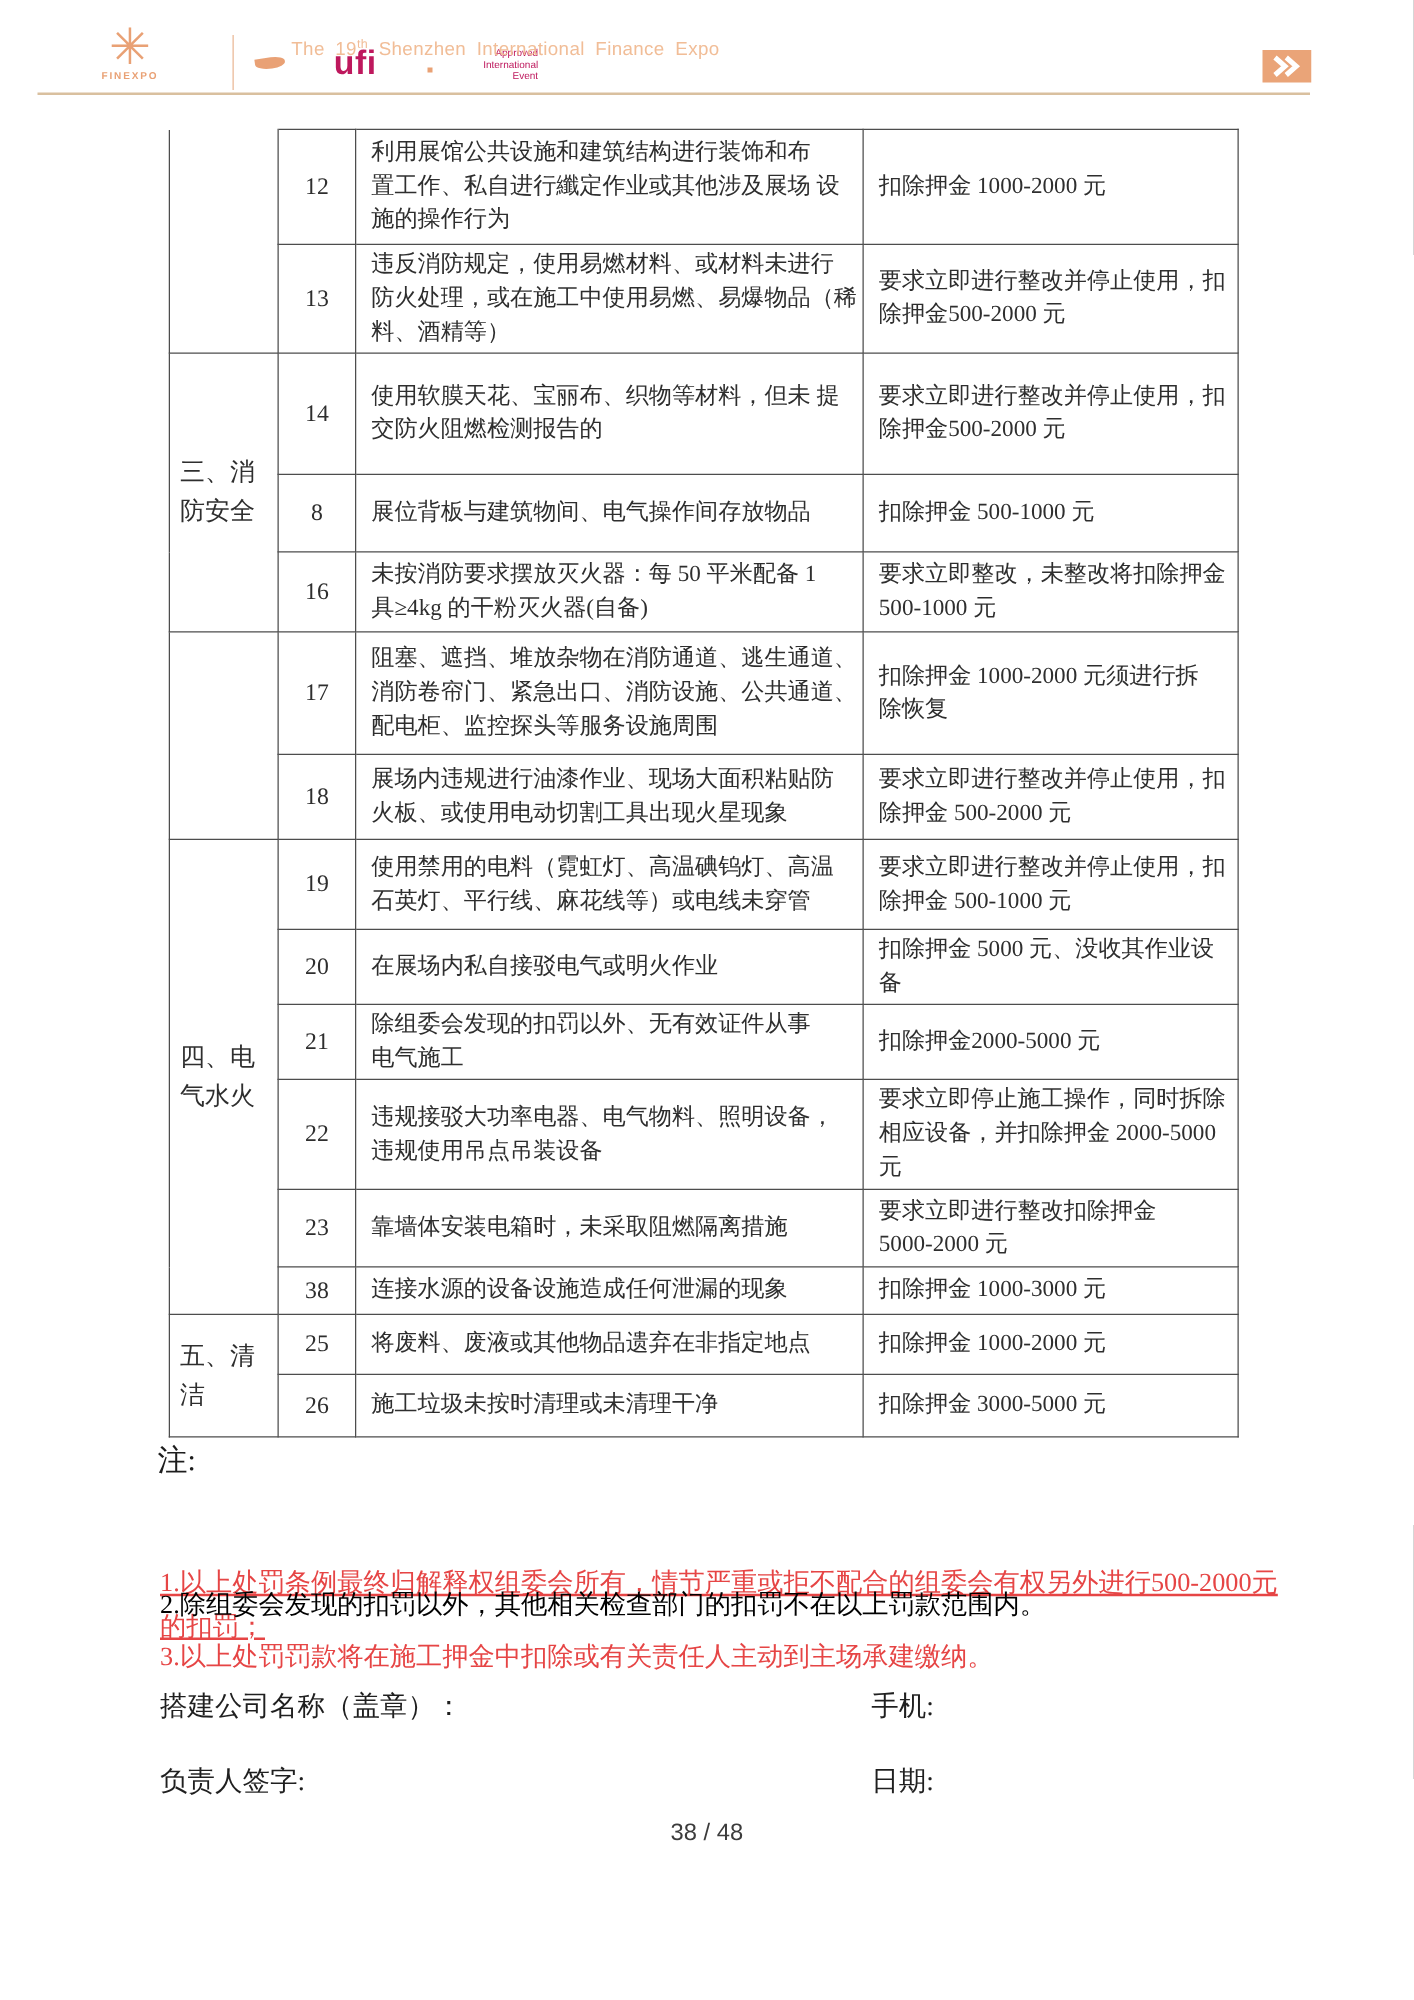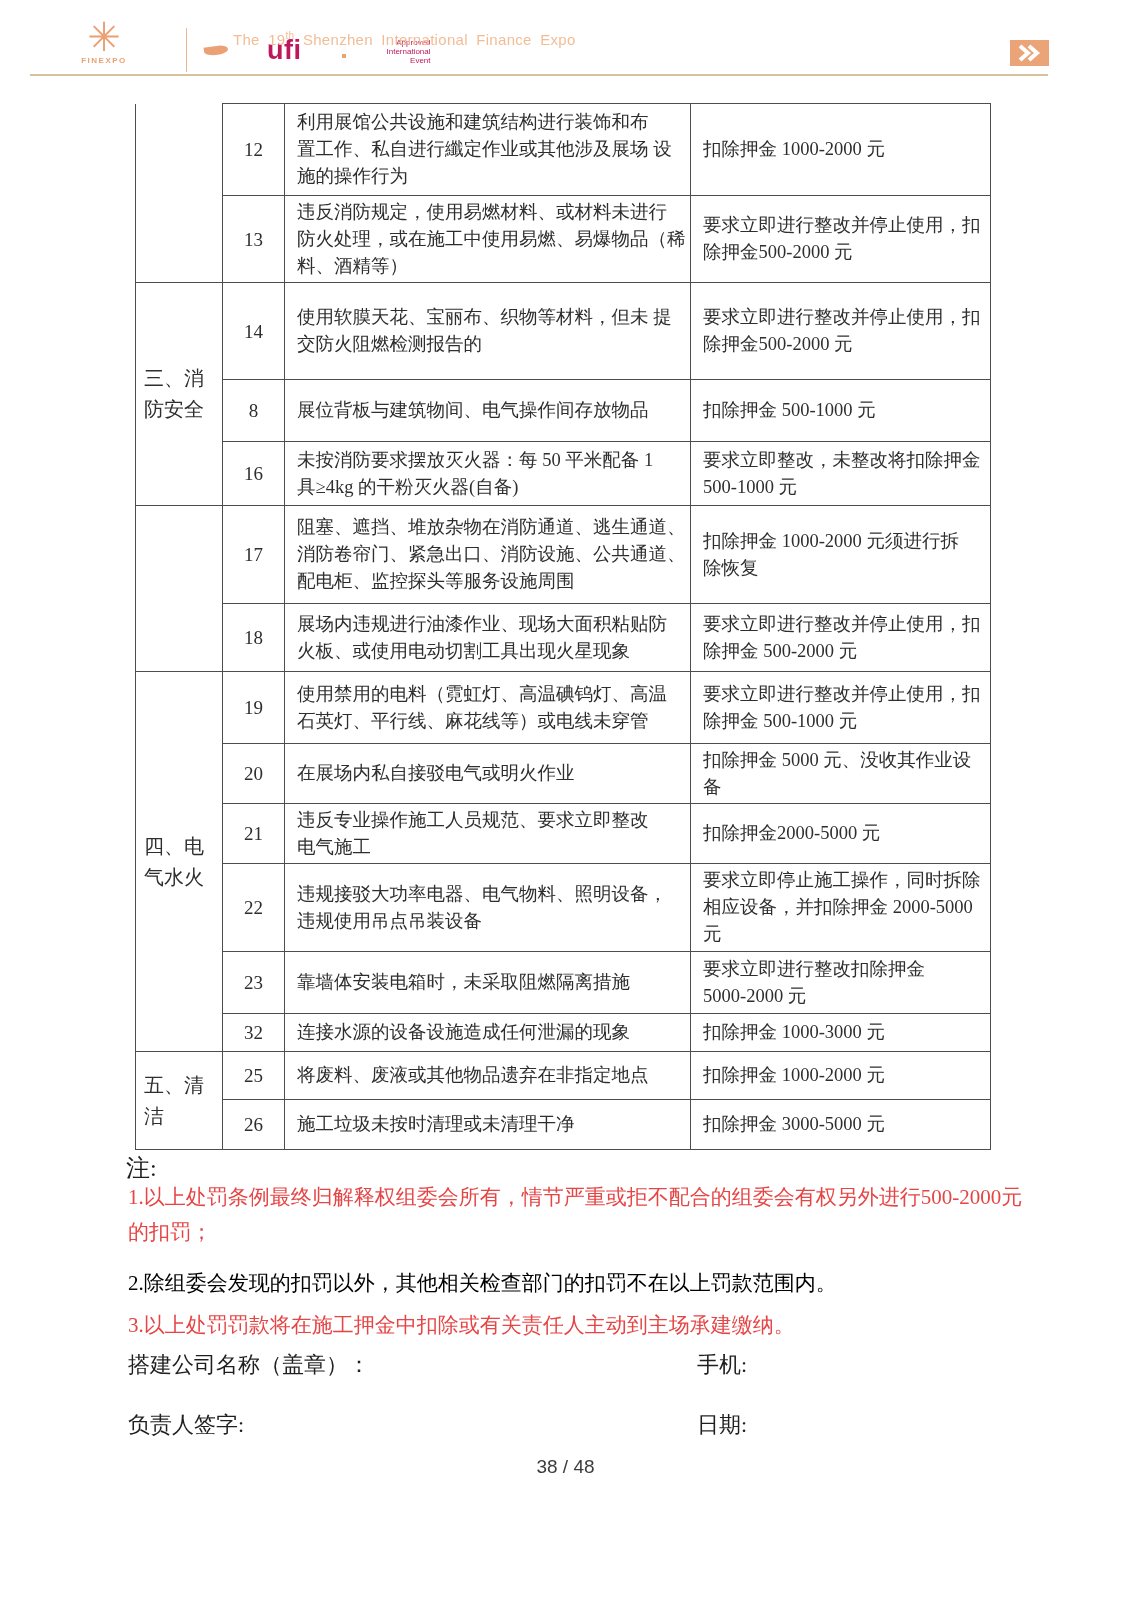--- a/index.html
+++ b/index.html
@@ -33,21 +33,21 @@
     white-space:pre-line;overflow:hidden;}
   td.cat{text-align:left;padding:0 6px 0 8px;font-size:20px;line-height:31px;}
   td.cat.no-top{border-top-style:hidden;}
   td.num{text-align:center;padding:0;font-size:19px;}
   td.desc{padding:2px 2px 2px 12px;}
   td.pen{padding:2px 2px 2px 12px;}
   
   .abs{position:absolute;}
   .note-head{left:126px;top:1152px;font-size:24px;color:#1d1d1d;}
   .note{left:128px;width:904px;font-size:21px;line-height:35px;white-space:pre-line;}
-  .note-1{top:1180px;}
+  .note-1{top:1249px;text-decoration:underline;}
   .note-2{top:1266px;}
   .note-3{top:1308px;}
   .sig-label{font-size:22px;color:#1f1f1f;}
   .sig-left{left:128px;}
   .sig-right{left:697px;}
   .sig-row1{top:1350px;}
   .sig-row2{top:1410px;}
   .page-num{left:0;top:1456px;width:100%;text-align:center;
     font-family:"Liberation Sans",sans-serif;font-size:19px;color:#3c3c3c;}
 </style>
@@ -152,40 +152,40 @@
 除押金 500-1000 元</td>
         </tr>
         <tr style="height:60px">
           <td class="num">20</td>
           <td class="desc">在展场内私自接驳电气或明火作业</td>
           <td class="pen">扣除押金 5000 元、没收其作业设
 备</td>
         </tr>
         <tr style="height:60px">
           <td class="num">21</td>
-          <td class="desc">违反专业操作施工人员规范、要求立即整改
+          <td class="desc">除组委会发现的扣罚以外、无有效证件从事
 电气施工</td>
           <td class="pen">扣除押金2000-5000 元</td>
         </tr>
         <tr style="height:88px">
           <td class="num">22</td>
           <td class="desc">违规接驳大功率电器、电气物料、照明设备，
 违规使用吊点吊装设备</td>
           <td class="pen">要求立即停止施工操作，同时拆除
 相应设备，并扣除押金 2000-5000
 元</td>
         </tr>
         <tr style="height:62px">
           <td class="num">23</td>
           <td class="desc">靠墙体安装电箱时，未采取阻燃隔离措施</td>
           <td class="pen">要求立即进行整改扣除押金
 5000-2000 元</td>
         </tr>
         <tr style="height:38px">
-          <td class="num">32</td>
+          <td class="num">38</td>
           <td class="desc">连接水源的设备设施造成任何泄漏的现象</td>
           <td class="pen">扣除押金 1000-3000 元</td>
         </tr>
         <tr style="height:48px">
           <td class="cat" rowspan="2">五、清洁</td>
           <td class="num">25</td>
           <td class="desc">将废料、废液或其他物品遗弃在非指定地点</td>
           <td class="pen">扣除押金 1000-2000 元</td>
         </tr>
         <tr style="height:50px">

